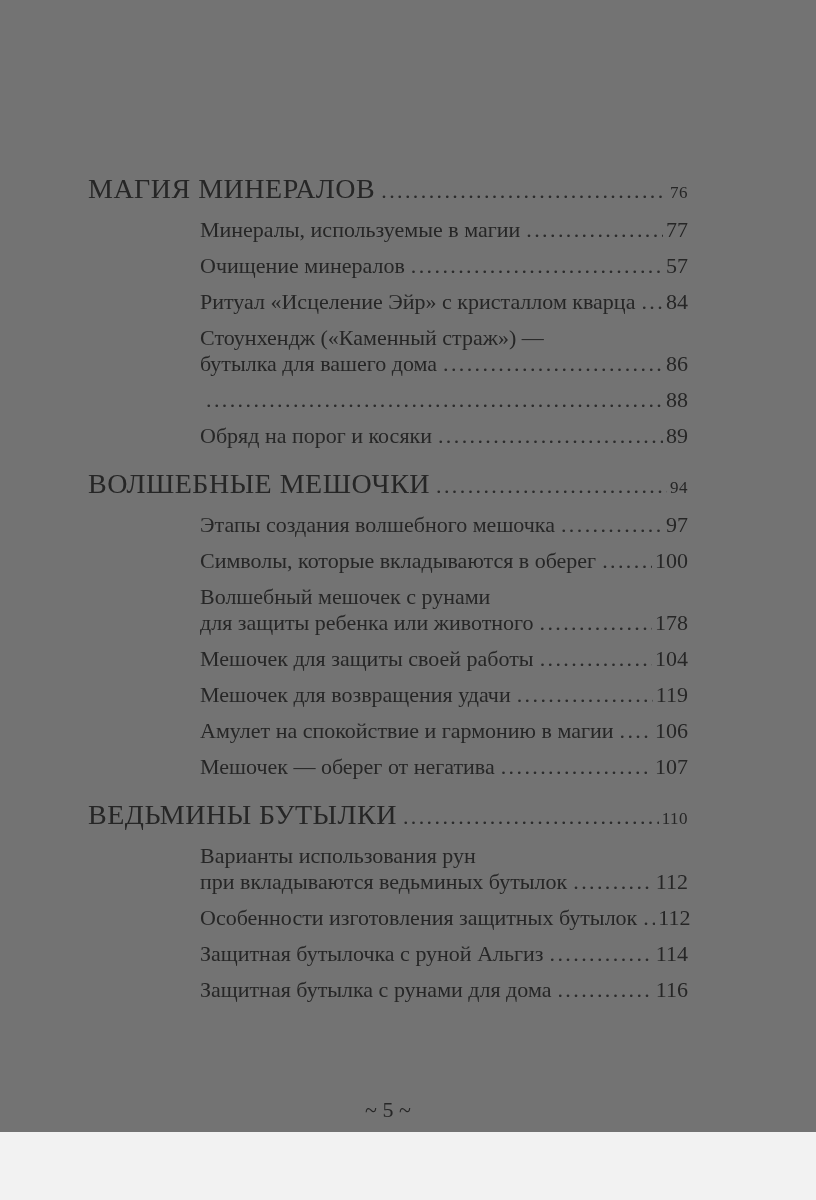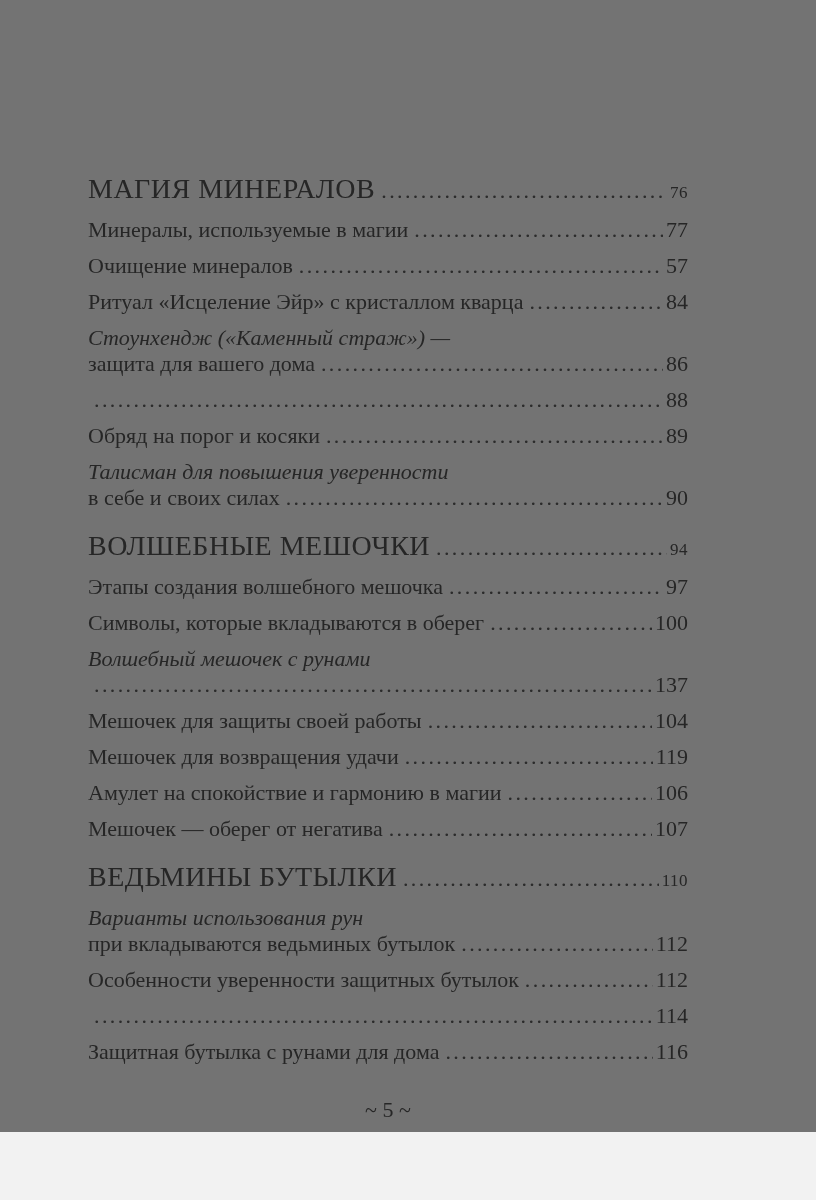--- a/index.html
+++ b/index.html
@@ -35,25 +35,25 @@
     letter-spacing: 2.4px;
     font-size: 22px;
     color: #2b2b2b;
   }
   .head {
     font-size: 28px;
     line-height: 34px;
     letter-spacing: 0.5px;
   }
   .head .pg { font-size: 17px; }
-  .items { }
+  .items { margin-left: 112px; }
   .item { margin-top: 10px; font-size: 22px; line-height: 26px; }
   .items .item:first-child { margin-top: 7px; }
   .item .row { font-size: 22px; line-height: 26px; }
-  .l0 { font-size: 22px; line-height: 26px; white-space: nowrap; font-style: italic; }
+  .l0 { font-size: 22px; line-height: 26px; white-space: nowrap; }
   .pg { white-space: nowrap; }
   .footer {
     position: absolute;
     left: 88px; top: 1097px;
     width: 600px;
     text-align: center;
     font-size: 22px;
     line-height: 26px;
     color: #262626;
   }
@@ -88,44 +88,36 @@
         <div class="item">
           <div class="row">
             <span class="t">Ритуал «Исцеление Эйр» с кристаллом кварца</span>
             <span class="leader"></span>
             <span class="pg">84</span>
           </div>
         </div>
         <div class="item">
           <div class="l0">Стоунхендж («Каменный страж») —</div>
           <div class="row">
-            <span class="t">защита для вашего дома</span>
+            <span class="t">бутылка для вашего дома</span>
             <span class="leader"></span>
             <span class="pg">86</span>
           </div>
         </div>
         <div class="item">
           <div class="row">
             <span class="leader"></span>
             <span class="pg">88</span>
           </div>
         </div>
         <div class="item">
           <div class="row">
             <span class="t">Обряд на порог и косяки</span>
             <span class="leader"></span>
             <span class="pg">89</span>
-          </div>
-        </div>
-        <div class="item">
-          <div class="l0">Талисман для повышения уверенности</div>
-          <div class="row">
-            <span class="t">в себе и своих силах</span>
-            <span class="leader"></span>
-            <span class="pg">90</span>
           </div>
         </div>
       </div>
     </section>
 
     <section class="sec">
       <div class="row head">
         <span class="t">ВОЛШЕБНЫЕ МЕШОЧКИ</span>
         <span class="leader"></span>
         <span class="pg">94</span>
@@ -141,22 +133,23 @@
         <div class="item">
           <div class="row">
             <span class="t">Символы, которые вкладываются в оберег</span>
             <span class="leader"></span>
             <span class="pg">100</span>
           </div>
         </div>
         <div class="item">
           <div class="l0">Волшебный мешочек с рунами</div>
           <div class="row">
-            <span class="leader"></span>
-            <span class="pg">137</span>
+            <span class="t">для защиты ребенка или животного</span>
+            <span class="leader"></span>
+            <span class="pg">178</span>
           </div>
         </div>
         <div class="item">
           <div class="row">
             <span class="t">Мешочек для защиты своей работы</span>
             <span class="leader"></span>
             <span class="pg">104</span>
           </div>
         </div>
         <div class="item">
@@ -193,27 +186,28 @@
         <div class="item">
           <div class="l0">Варианты использования рун</div>
           <div class="row">
             <span class="t">при вкладываются ведьминых бутылок</span>
             <span class="leader"></span>
             <span class="pg">112</span>
           </div>
         </div>
         <div class="item">
           <div class="row">
-            <span class="t">Особенности уверенности защитных бутылок</span>
+            <span class="t">Особенности изготовления защитных бутылок</span>
             <span class="leader"></span>
             <span class="pg">112</span>
           </div>
         </div>
         <div class="item">
           <div class="row">
+            <span class="t">Защитная бутылочка с руной Альгиз</span>
             <span class="leader"></span>
             <span class="pg">114</span>
           </div>
         </div>
         <div class="item">
           <div class="row">
             <span class="t">Защитная бутылка с рунами для дома</span>
             <span class="leader"></span>
             <span class="pg">116</span>
           </div>

